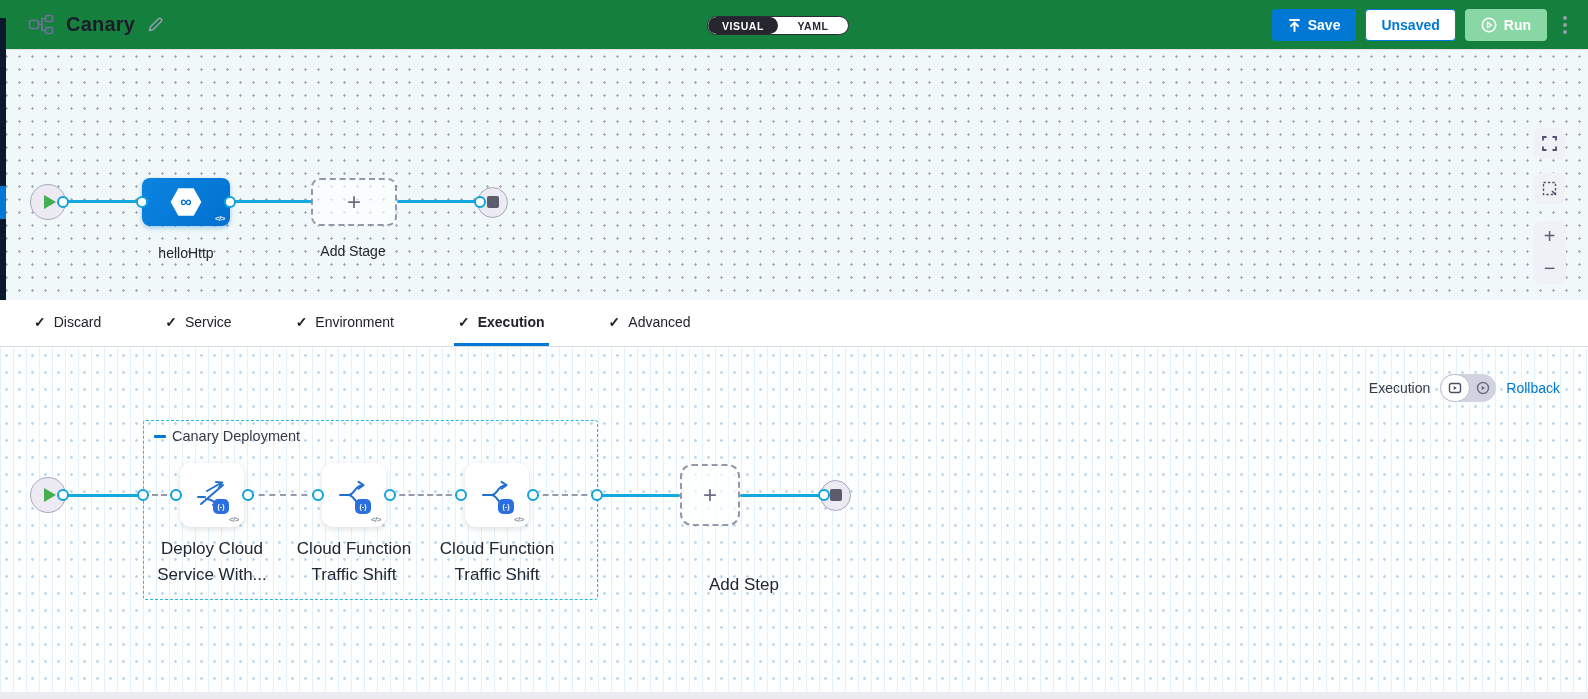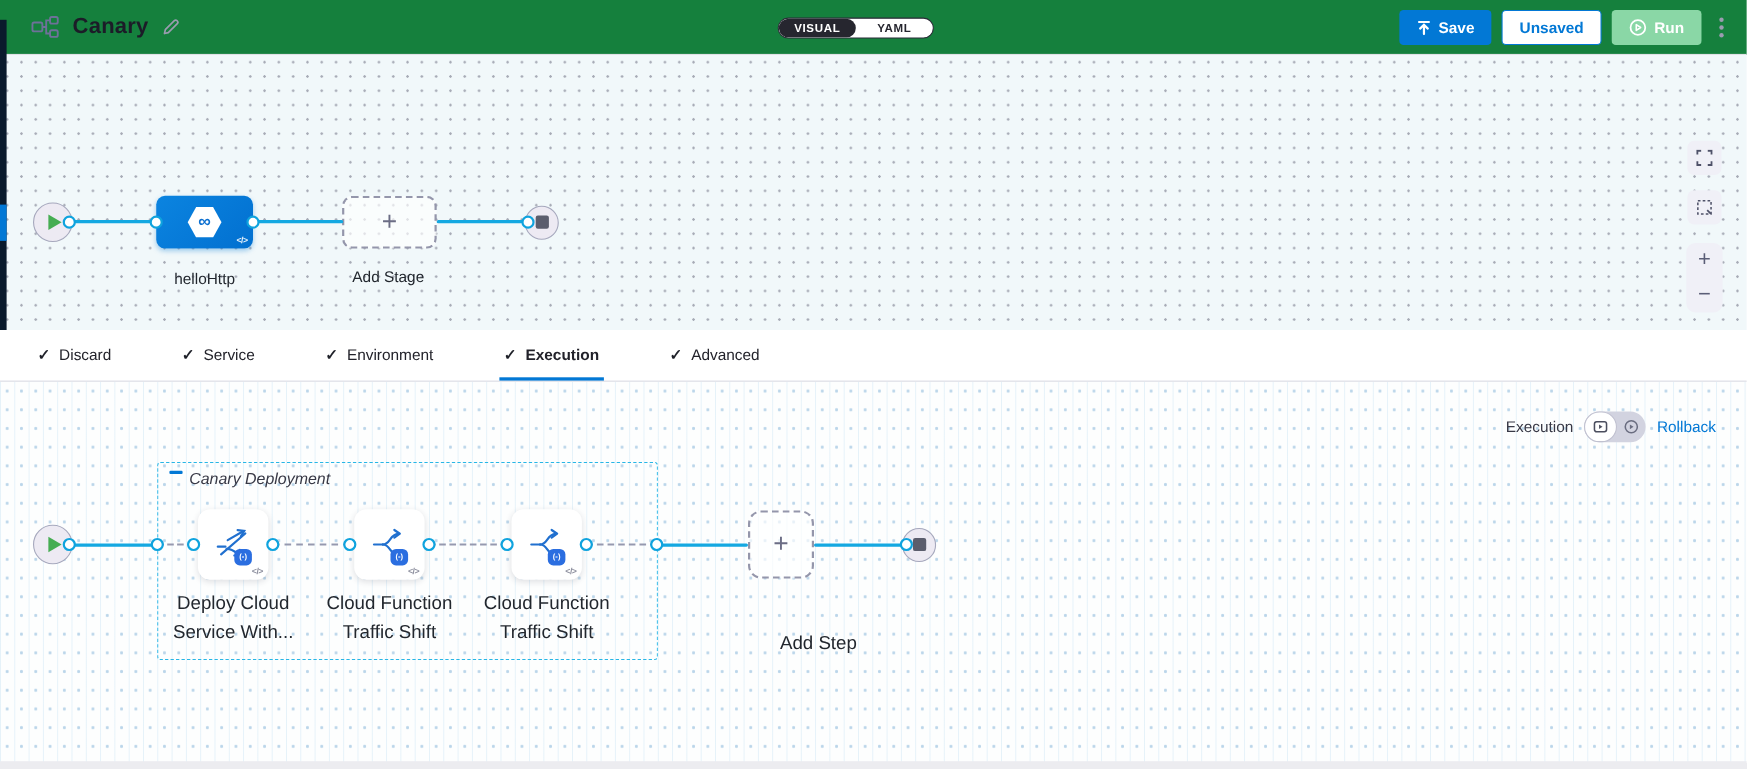--- a/index.html
+++ b/index.html
@@ -86,21 +86,21 @@
   .exec-label { font-size:14px; color:#383946; }
   .exec-toggle { width:56px; height:28px; border-radius:14px; background:#d2d3e0; display:flex; align-items:center; cursor:pointer; }
   .exec-seg-on { width:30px; height:28px; background:#fff; border:1px solid #c0c1d0; border-radius:14px;
                  display:flex; align-items:center; justify-content:center; }
   .exec-seg-off { flex:1; display:flex; align-items:center; justify-content:center; }
   .rollback-link { font-size:14px; color:#0278d5; cursor:pointer; }
 
   
   .group-box { position:absolute; left:143px; top:420px; width:455px; height:180px;
                border:1.6px dashed #27b6e6; border-radius:3px; z-index:0; }
-  .group-label { position:absolute; left:154px; top:428px; display:flex; gap:6px; z-index:2;font-style:italic; }
+  .group-label { position:absolute; left:154px; top:428px; display:flex; align-items:center; gap:6px; z-index:2; }
   .group-dash { width:12px; height:3px; background:#0278d5; border-radius:1px; }
   .group-label span { font-size:14.5px; color:#383946; }
   .step-card { position:absolute; top:463px; width:64px; height:64px; background:#fff; border-radius:11px;
                box-shadow:0 2px 6px rgba(40,41,61,.14); display:flex; align-items:center; justify-content:center;
                cursor:pointer; z-index:2; }
   .step-badge { position:absolute; left:33px; top:36px; width:16px; height:15px; background:#2b6ee0; border-radius:5px;
                 color:#fff; font-size:7px; font-weight:700; display:flex; align-items:center; justify-content:center; }
   .card-code { position:absolute; right:5px; bottom:3px; font-size:8px; color:#8e909f; font-weight:700; letter-spacing:-.5px; }
   .step-label { position:absolute; top:536px; width:150px; text-align:center; font-size:17px; color:#22272e; line-height:1.5; z-index:2; }
 

